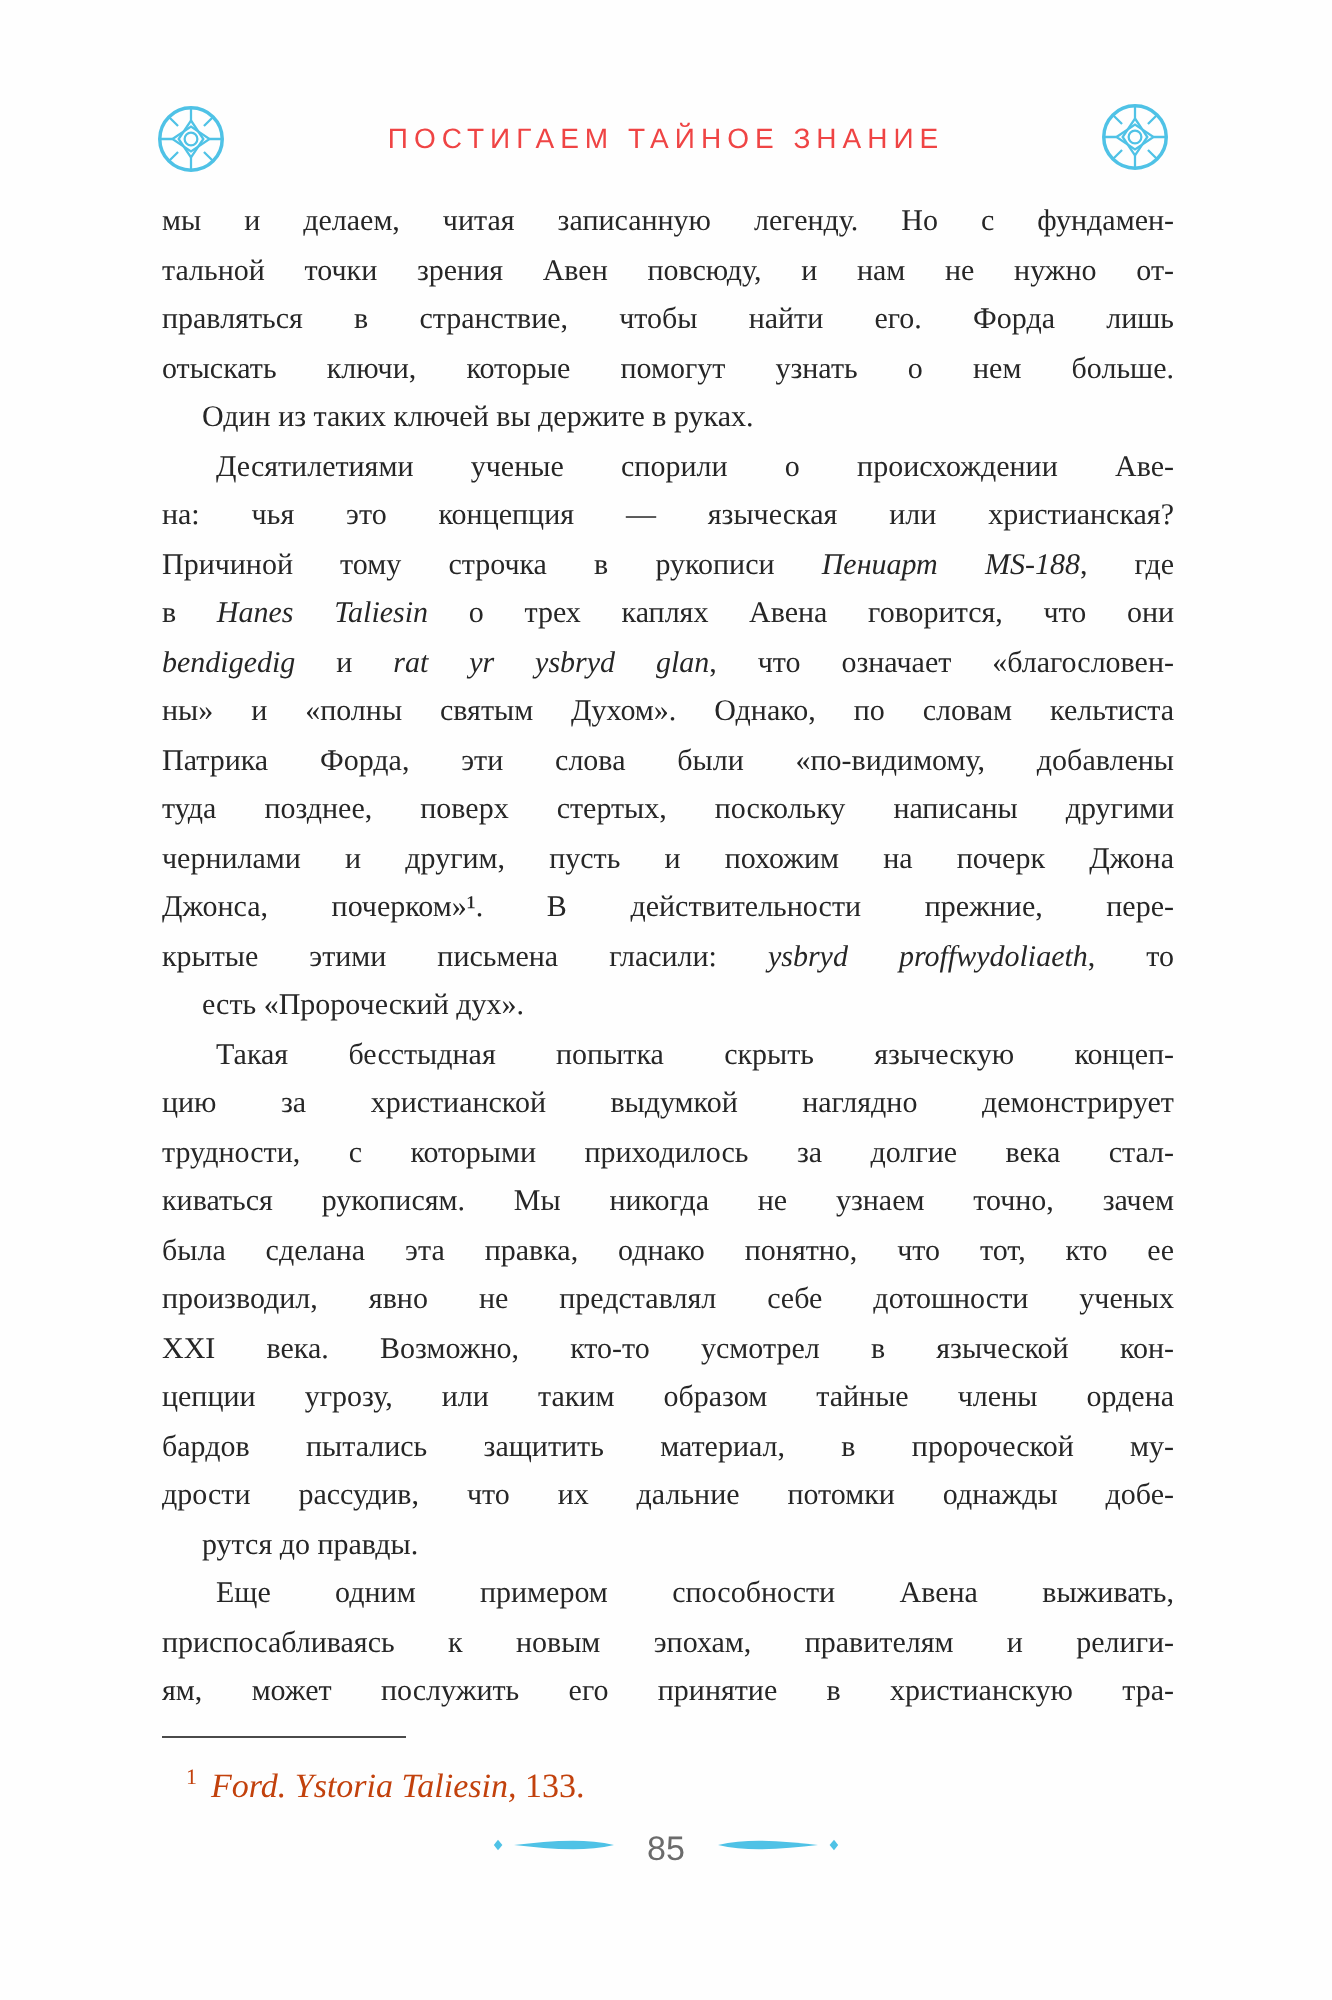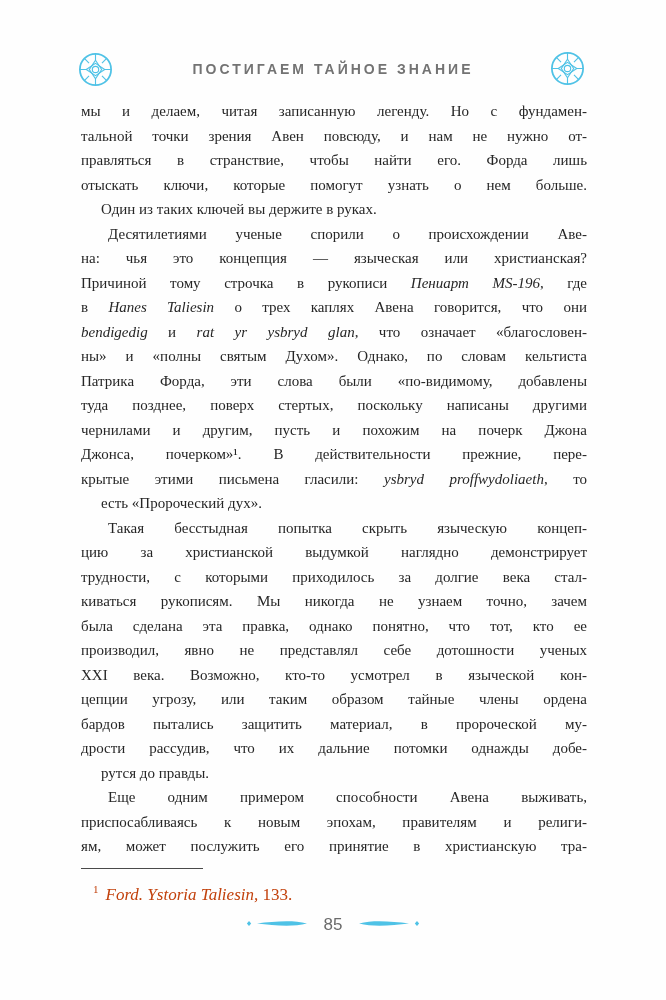--- a/index.html
+++ b/index.html
@@ -16,22 +16,21 @@
 
   
   .ornament { position:absolute; width:37px; height:37px; color:var(--accent); }
   .ornament.left  { left:77px;  top:51px; }
   .ornament.right { left:549px; top:50px; }
   .running-head-title {
     position:absolute; top:61px; left:0; width:100%;
     text-align:center;
     font-family:"Liberation Sans", sans-serif;
     font-size:14px; letter-spacing:3px;
-    color:#737373;
-    font-weight:bold;
+    color:#ef4444;
   }
 
   
   .text-block {
     position:absolute; left:81px; top:99px; width:506px;
     font-size:15px; line-height:24.5px;
   }
   .line { text-align:justify; text-align-last:justify; white-space:normal; }
   .line.last { text-align-last:left;margin-left:20px; }
   .para.indent .line:first-child { text-indent:27px; }
@@ -96,21 +95,21 @@
       <div class="para">
         <div class="line">мы и делаем, читая записанную легенду. Но с фундамен-</div>
         <div class="line">тальной точки зрения Авен повсюду, и нам не нужно от-</div>
         <div class="line">правляться в странствие, чтобы найти его. Форда лишь</div>
         <div class="line">отыскать ключи, которые помогут узнать о нем больше.</div>
         <div class="line last">Один из таких ключей вы держите в руках.</div>
       </div>
       <div class="para indent">
         <div class="line">Десятилетиями ученые спорили о происхождении Аве-</div>
         <div class="line">на: чья это концепция — языческая или христианская?</div>
-        <div class="line">Причиной тому строчка в рукописи <i>Пениарт MS-196</i>, где</div>
+        <div class="line">Причиной тому строчка в рукописи <i>Пениарт MS-188</i>, где</div>
         <div class="line">в <i>Hanes Taliesin</i> о трех каплях Авена говорится, что они</div>
         <div class="line"><i>bendigedig</i> и <i>rat yr ysbryd glan</i>, что означает «благословен-</div>
         <div class="line">ны» и «полны святым Духом». Однако, по словам кельтиста</div>
         <div class="line">Патрика Форда, эти слова были «по-видимому, добавлены</div>
         <div class="line">туда позднее, поверх стертых, поскольку написаны другими</div>
         <div class="line">чернилами и другим, пусть и похожим на почерк Джона</div>
         <div class="line">Джонса, почерком»¹. В действительности прежние, пере-</div>
         <div class="line">крытые этими письмена гласили: <i>ysbryd proffwydoliaeth</i>, то</div>
         <div class="line last">есть «Пророческий дух».</div>
       </div>

